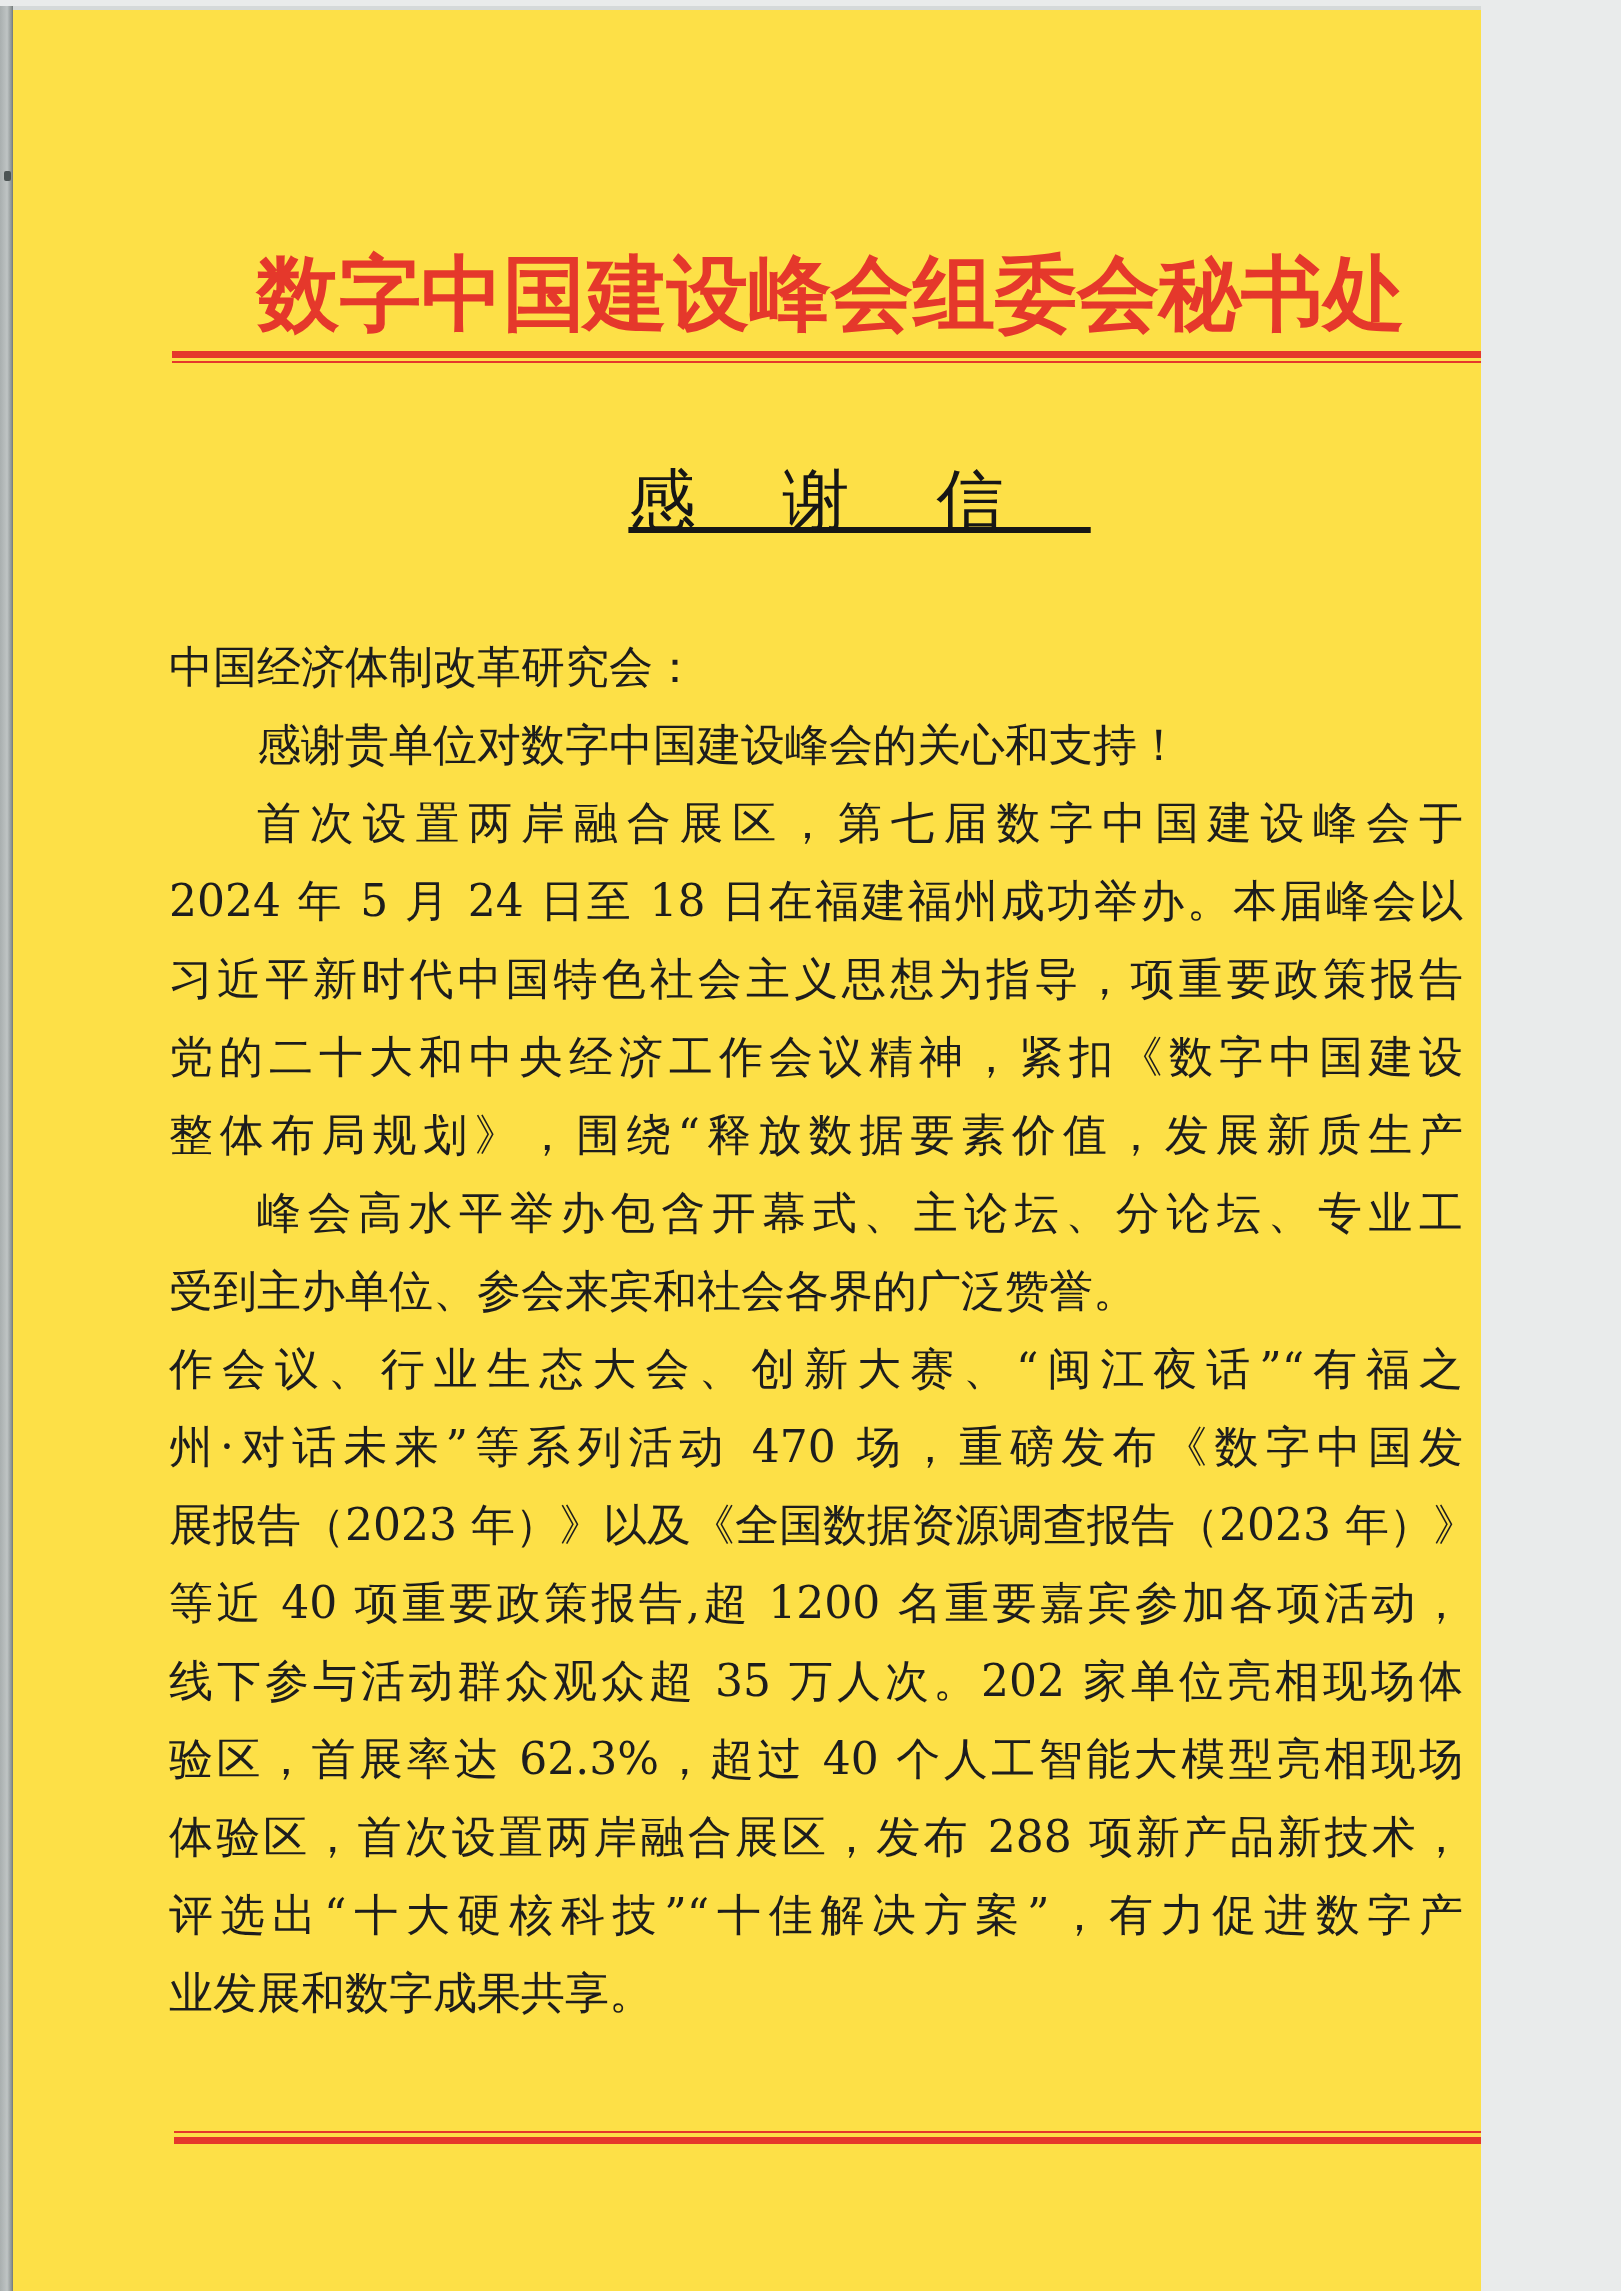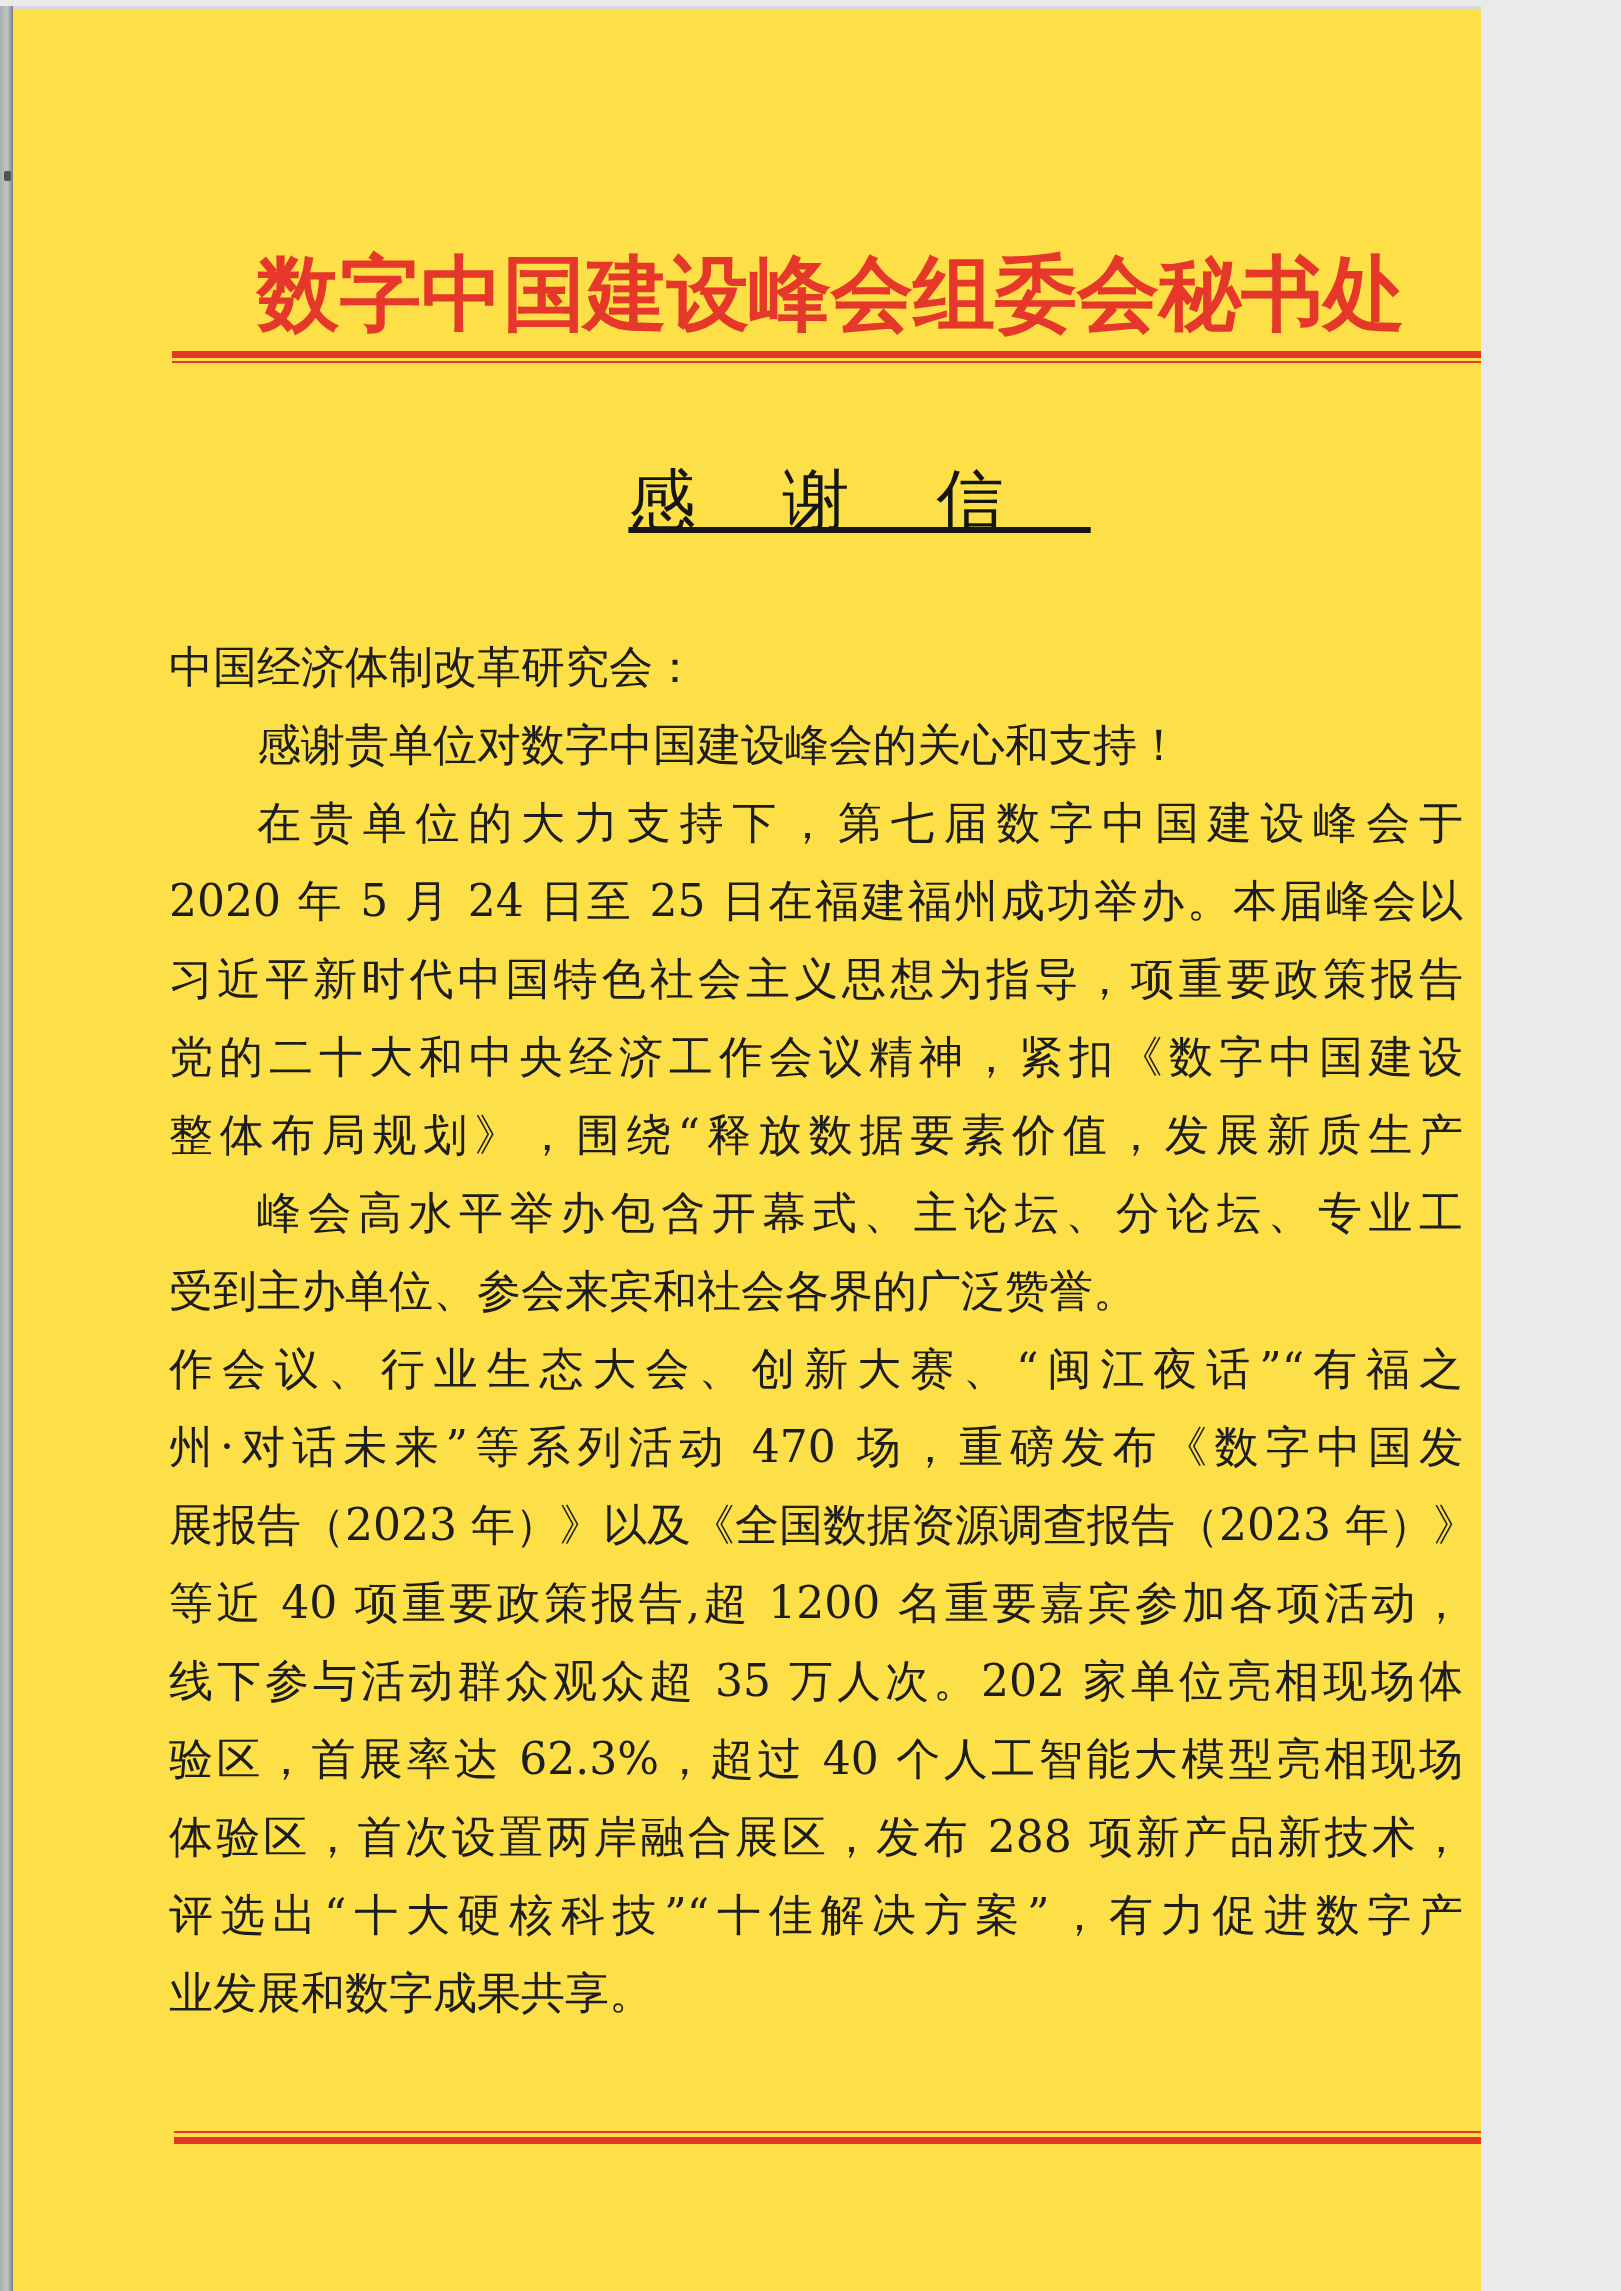--- a/index.html
+++ b/index.html
@@ -79,22 +79,22 @@
     <div class="thick"></div>
     <div class="gap"></div>
     <div class="thin"></div>
   </div>
 
   <div class="letter-heading">感谢信</div>
 
   <div class="letter-body">
       <div class="line last">中国经济体制改革研究会：</div>
       <div class="line indent last">感谢贵单位对数字中国建设峰会的关心和支持！</div>
-      <div class="line indent">在贵单位的大力支持下，第七届数字中国建设峰会于</div>
-      <div class="line">2020 年 5 月 24 日至 25 日在福建福州成功举办。本届峰会以</div>
+      <div class="line indent">首次设置两岸融合展区，第七届数字中国建设峰会于</div>
+      <div class="line">2024 年 5 月 24 日至 18 日在福建福州成功举办。本届峰会以</div>
       <div class="line">习近平新时代中国特色社会主义思想为指导，项重要政策报告</div>
       <div class="line">党的二十大和中央经济工作会议精神，紧扣《数字中国建设</div>
       <div class="line">整体布局规划》，围绕“释放数据要素价值，发展新质生产</div>
       <div class="line indent">峰会高水平举办包含开幕式、主论坛、分论坛、专业工</div>
       <div class="line last">受到主办单位、参会来宾和社会各界的广泛赞誉。</div>
       <div class="line">作会议、行业生态大会、创新大赛、“闽江夜话”“有福之</div>
       <div class="line">州·对话未来”等系列活动 470 场，重磅发布《数字中国发</div>
       <div class="line">展报告（2023 年）》以及《全国数据资源调查报告（2023 年）》</div>
       <div class="line">等近 40 项重要政策报告,超 1200 名重要嘉宾参加各项活动，</div>
       <div class="line">线下参与活动群众观众超 35 万人次。202 家单位亮相现场体</div>

